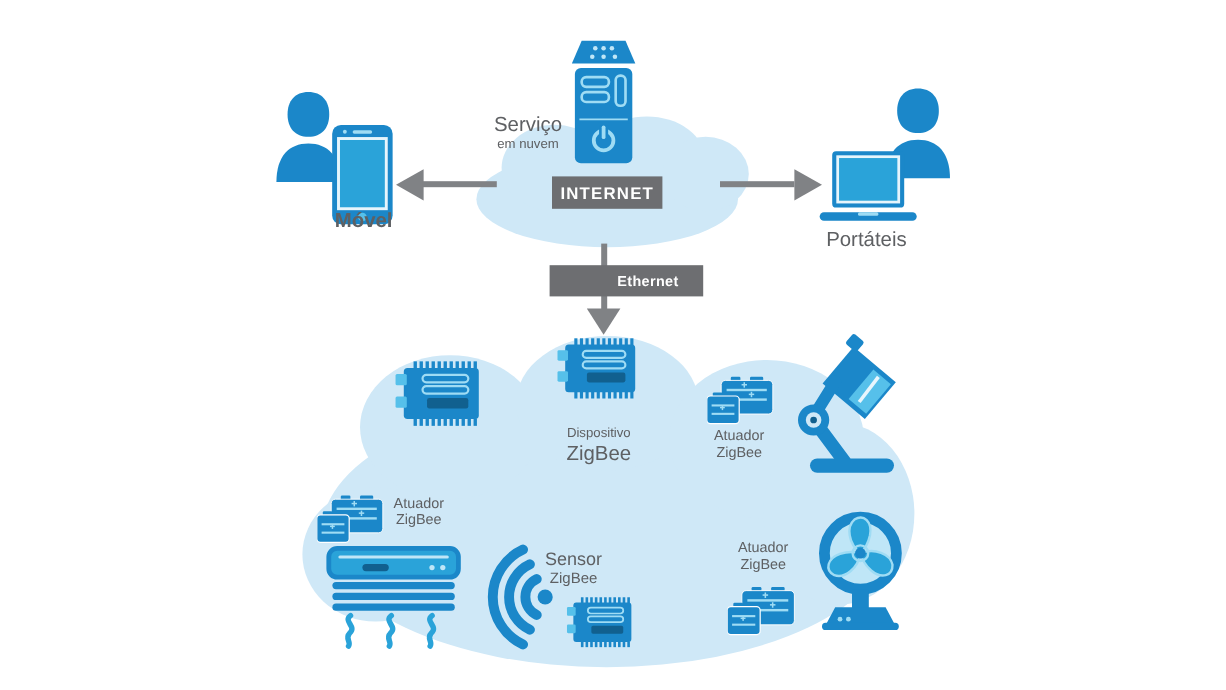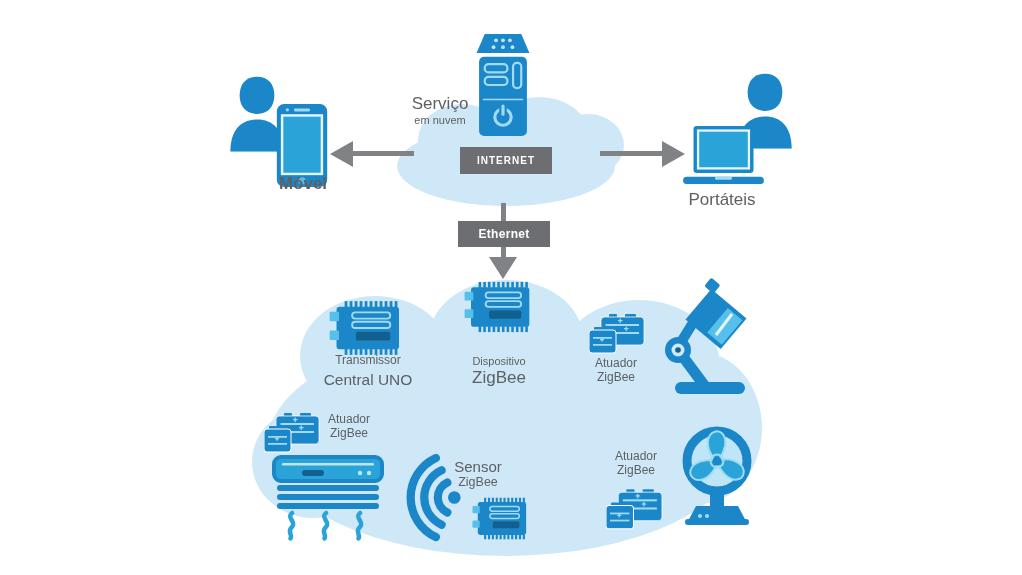--- a/index.html
+++ b/index.html
@@ -26,22 +26,22 @@
   .hline{position:absolute;height:5px;background:var(--arrow);}
   .vline{position:absolute;width:5px;background:var(--arrow);}
   .head-left{position:absolute;width:0;height:0;border-top:13px solid transparent;
              border-bottom:13px solid transparent;border-right:23px solid var(--arrow);}
   .head-right{position:absolute;width:0;height:0;border-top:13px solid transparent;
               border-bottom:13px solid transparent;border-left:23px solid var(--arrow);}
   .head-down{position:absolute;width:0;height:0;border-left:14px solid transparent;
              border-right:14px solid transparent;border-top:22px solid var(--arrow);}
   .badge{position:absolute;background:var(--badge);color:#fff;font-weight:700;
          display:flex;align-items:center;justify-content:center;}
-  .badge.internet{font-size:10px;letter-spacing:1px;}
-  .badge.ethernet{font-size:12px;letter-spacing:.3px;}
+  .badge.internet{font-size:14px;letter-spacing:1px;}
+  .badge.ethernet{font-size:12px;letter-spacing:.3px;padding-left:36px;}
   .badge.rede{font-size:12.5px;letter-spacing:.5px;border:2px solid #939598;}
   .label{position:absolute;color:var(--text);text-align:center;line-height:1.16;}
   .l13{font-size:17px;}
   .l13b{font-size:12px;}
   .small{font-size:11px;}
   .big{font-size:17px;}
 </style>
 </head>
 <body>
 
@@ -174,24 +174,20 @@
     <rect x="16" y="0" width="92" height="72" rx="5" fill="var(--blue)"></rect>
     <rect x="23" y="7" width="78" height="58" fill="var(--blue-mid)" stroke="#e6f5fc" stroke-width="3.5"></rect>
     <rect x="0" y="78" width="124" height="11" rx="5.5" fill="var(--blue)"></rect>
     <rect x="49" y="78" width="26" height="4.5" rx="2" fill="var(--blue-pale)"></rect>
   </svg>
   <div class="label l13" style="left:688px;top:190px;width:68px;">Portáteis</div>
 
   <svg class="icon abs" style="left:329px;top:299px;" width="75" height="58" viewBox="0 0 120 92">
       <use href="#sym-board"></use>
     </svg>
-  <div class="label" style="left:320px;top:354px;width:96px;">
-    <div style="font-size:12px;">Transmissor</div>
-    <div style="font-size:15.5px;margin-top:3px;">Central UNO</div>
-  </div>
 
   <svg class="icon abs" style="left:464px;top:280px;" width="70" height="54" viewBox="0 0 120 92">
       <use href="#sym-board"></use>
     </svg>
   <div class="label" style="left:452px;top:355px;width:94px;">
     <div class="small">Dispositivo</div>
     <div class="big">ZigBee</div>
   </div>
 
   <svg class="icon abs" style="left:589px;top:313px;" width="56" height="42" viewBox="0 0 112 84">

